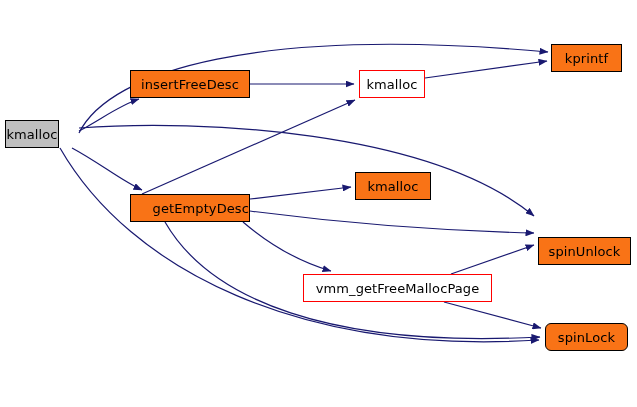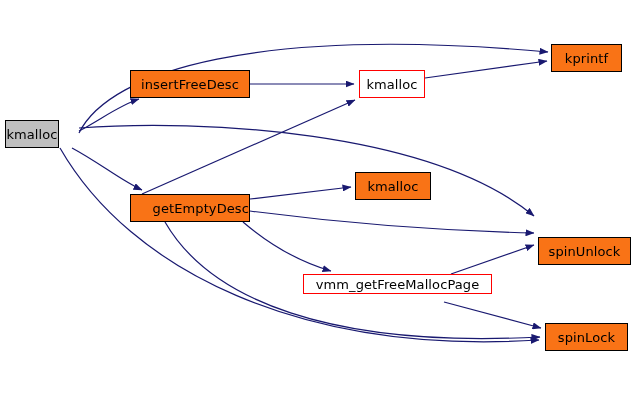--- a/index.html
+++ b/index.html
@@ -93,21 +93,21 @@
       </div>
       <div class="node" style="left: 130px; top: 194px; width: 120px; height: 28px; justify-content: flex-end;">
         <span class="node-label">getEmptyDesc</span>
       </div>
       <div class="node" style="left: 355px; top: 172px; width: 76px; height: 28px;">
         <span class="node-label">kmalloc</span>
       </div>
       <div class="node" style="left: 538px; top: 220px; width: 93px; height: 28px; margin-top: 17px;">
         <span class="node-label">spinUnlock</span>
       </div>
-      <div class="node external" style="left: 303px; top: 274px; width: 189px; height: 20px;">
+      <div class="node external" style="left: 303px; top: 274px; width: 189px; height: 28px;">
         <span class="node-label">vmm_getFreeMallocPage</span>
       </div>
-      <div class="node" style="left: 545px; top: 323px; width: 83px; height: 28px;">
+      <div class="node" style="left: 545px; top: 323px; width: 83px; height: 28px; border-radius: 6px;">
         <span class="node-label">spinLock</span>
       </div>
     </div>
 
 </div>
 
 </body></html>

